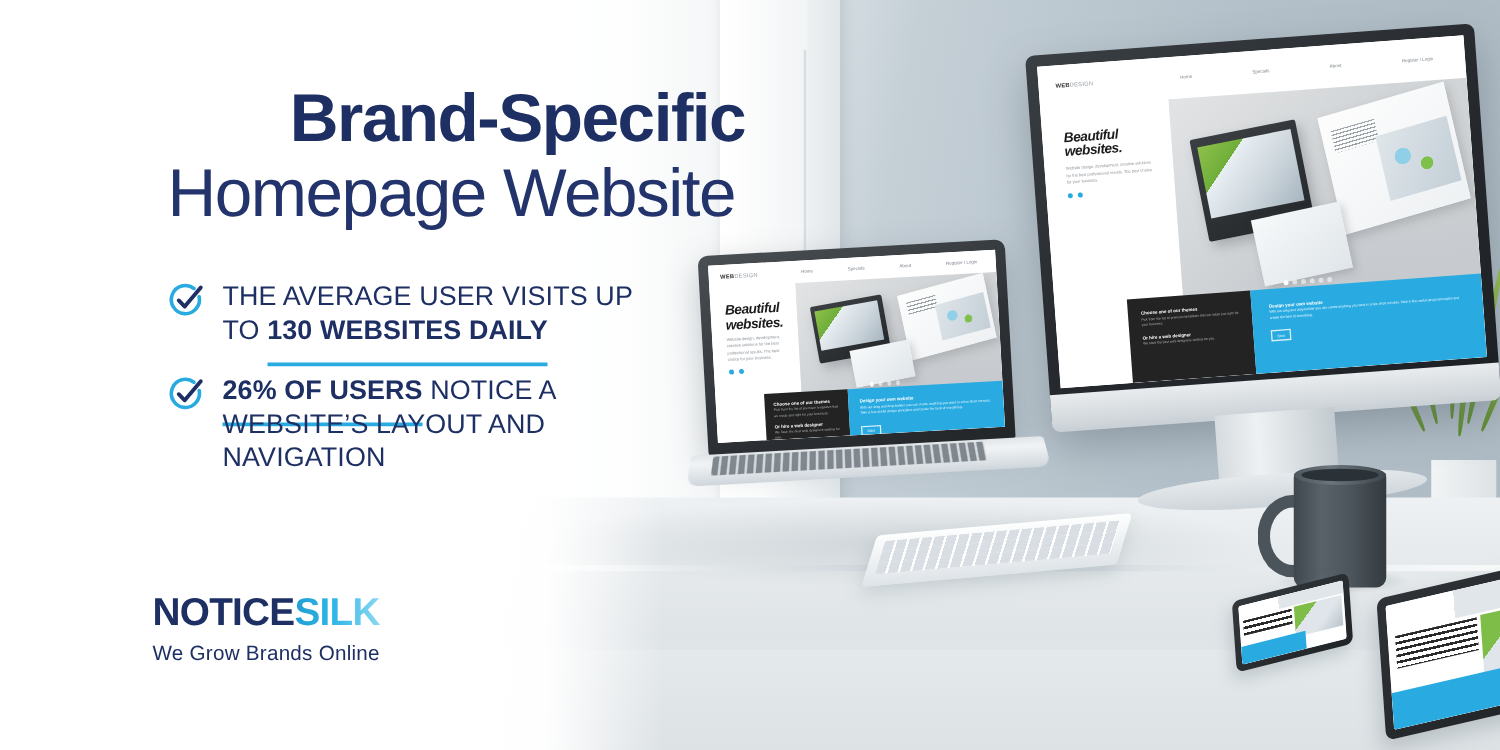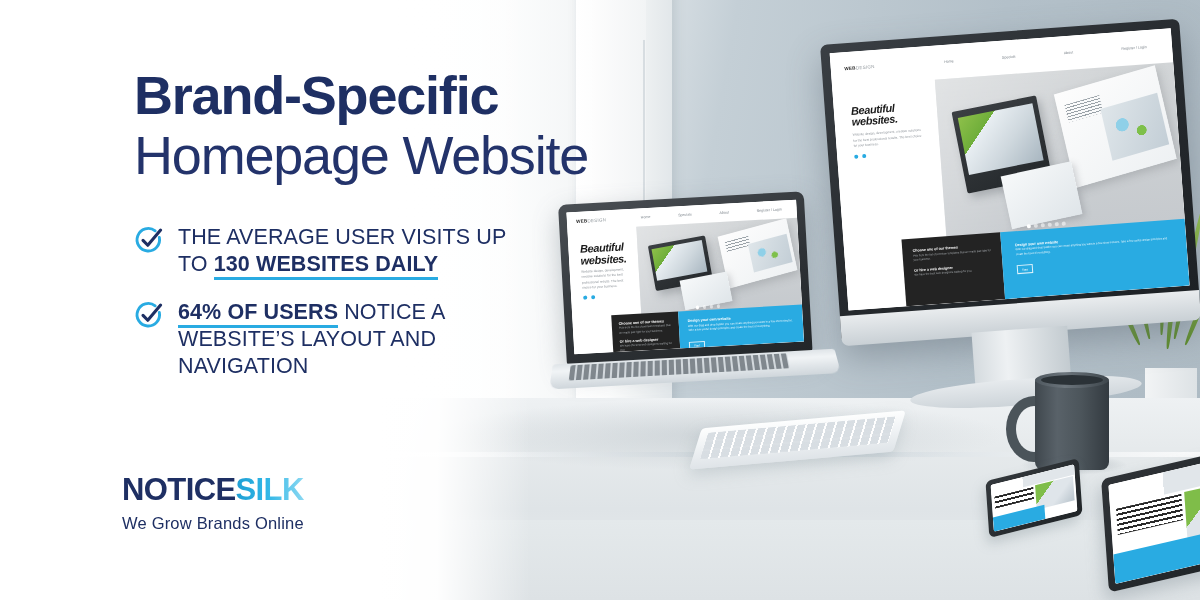--- a/index.html
+++ b/index.html
@@ -386,20 +386,21 @@
     width: 560px;
     color: #1e2f63;
     line-height: 1.0;
   }
   .headline .l1 {
     display:block;
     font-size: 54px;
     font-weight: 700;
     letter-spacing: -1.2px;
     color:#1e2f63;
+    text-align:center;
   }
   .headline .l2 {
     display:block;
     font-size: 54px;
     font-weight: 400;
     letter-spacing: -1.2px;
     margin-top: 6px;
     color:#23336b;
   }
 
@@ -422,21 +423,21 @@
   .bullet-text {
     font-size: 21.5px;
     line-height: 1.24;
     color: #1e2f63;
     font-weight: 500;
     letter-spacing: .1px;
   }
   .bullet-text b {
     font-weight: 800;
     border-bottom: 3px solid #29abe2;
-    padding-bottom: 1px;
+    padding-bottom: 14px;
   }
 
   
   .logo-block {
     position:absolute;
     left: 122px; top: 474px;
   }
   .logo-word {
     font-size: 31px;
     font-weight: 800;
@@ -661,21 +662,21 @@
       </div>
 
       <div class="bullet">
         <span class="check-icon">
           <svg viewBox="0 0 32 32" width="30" height="30">
             <path d="M27 13.2 A12 12 0 1 1 22.6 6.2" fill="none" stroke="#29abe2" stroke-width="3.1" stroke-linecap="round"></path>
             <path d="M9.6 16.4 L14.7 21.6 L28.4 5.4" fill="none" stroke="#1e2f63" stroke-width="3.3" stroke-linecap="round" stroke-linejoin="round"></path>
           </svg>
         </span>
         <div class="bullet-text">
-          <span></span><b>64% OF USERS</b><span> NOTICE A WEBSITE’S LAYOUT AND NAVIGATION</span>
+          <span></span><b>26% OF USERS</b><span> NOTICE A WEBSITE’S LAYOUT AND NAVIGATION</span>
         </div>
       </div>
 
     </div>
 
     <div class="logo-block">
       <div class="logo-word">
         <span class="dig">NOTICE</span><span class="silk">SILK</span>
       </div>
       <div class="logo-tag">We Grow Brands Online</div>

